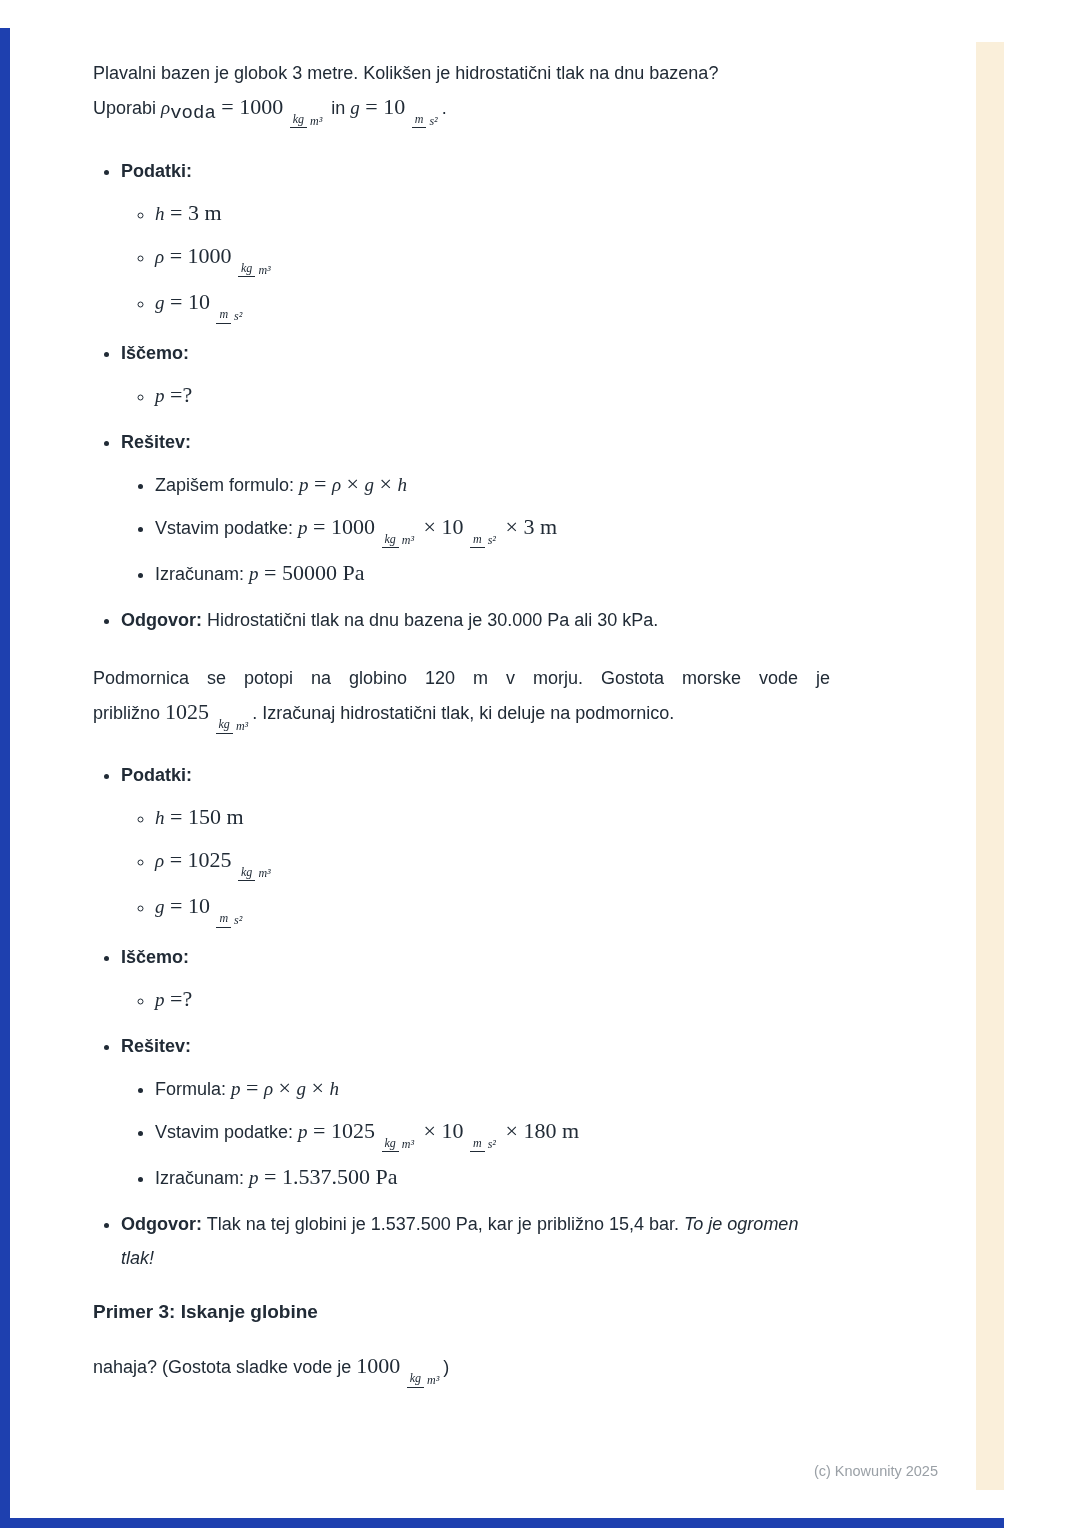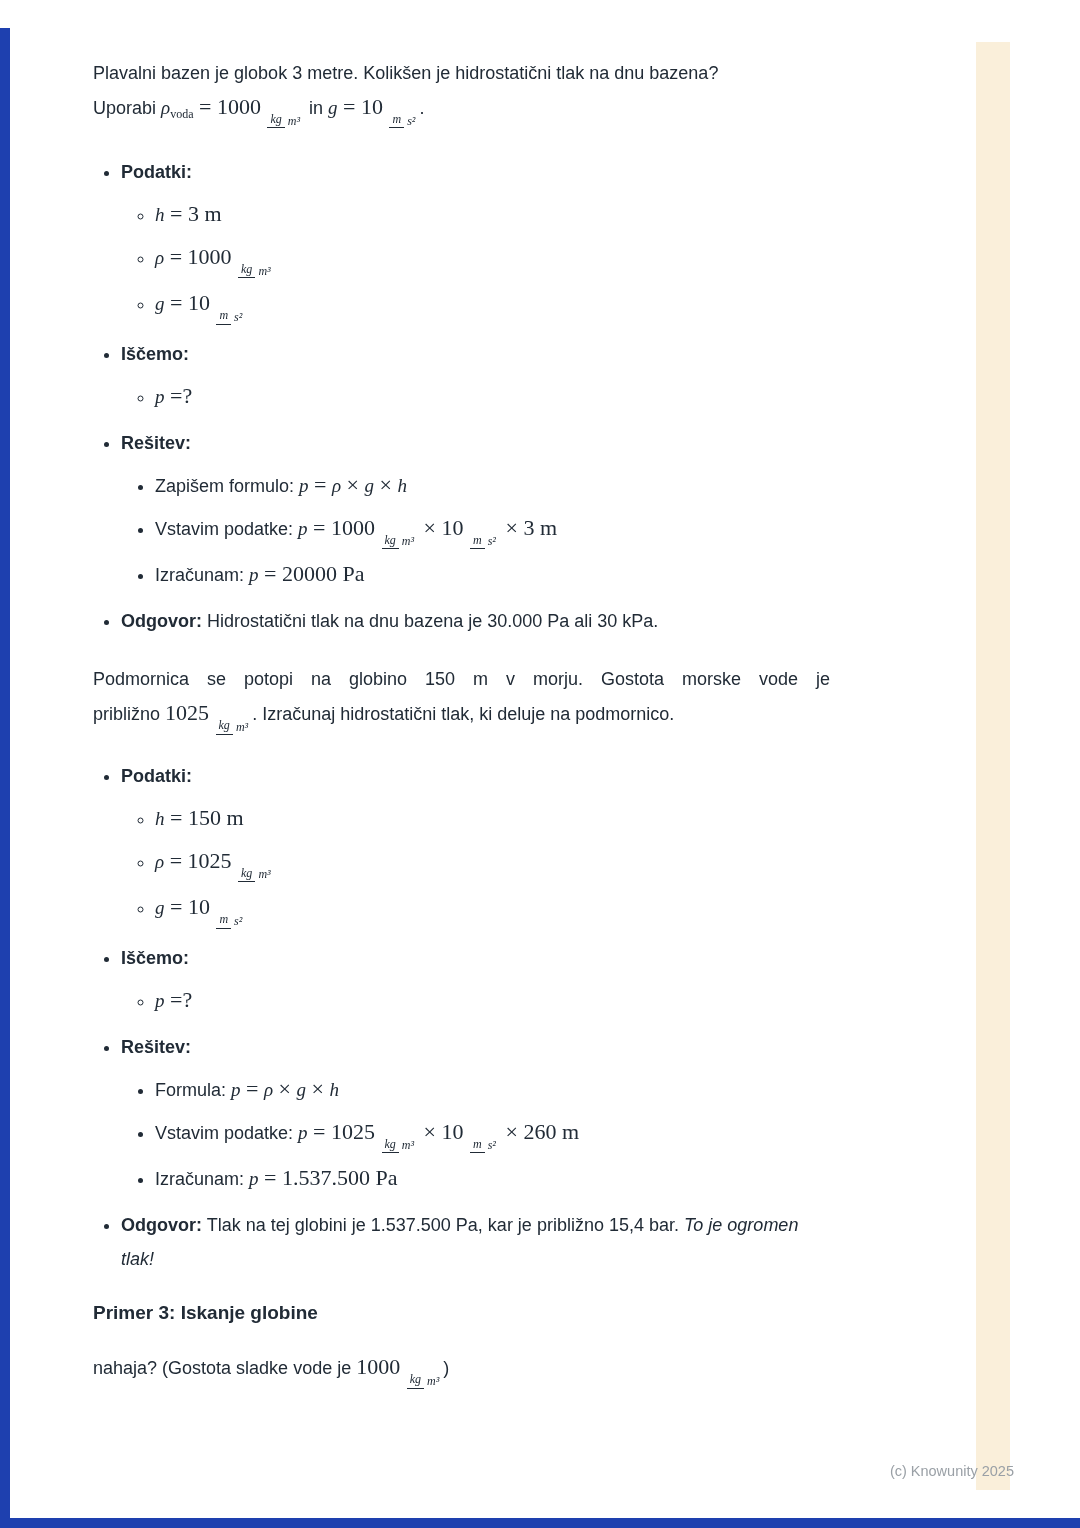--- a/index.html
+++ b/index.html
@@ -1,20 +1,20 @@
 <!DOCTYPE html>
 <html style="--accent: #1e40af; --stripe: #faefda; --text: #212b36; --muted: #9aa0a6;"><head>
 <meta charset="utf-8">
 <style>
   * { box-sizing: border-box; }
   html, body { margin: 0; padding: 0; background: #ffffff; }
 
   .page {
     position: relative;
-    width: 1080px;
+    width: 1004px;
     height: 1528px;
     background: #ffffff;
     overflow: hidden;
     color: var(--text, #212b36);
     font-family: "Liberation Sans", sans-serif;
     font-size: 18px;
     line-height: 34px;
   }
 
   .left-bar {
@@ -68,21 +68,21 @@
   ul.l2 > li, ul.l3 > li { margin: 8px 0 4px; }
 
   .bold-label { font-weight: 700; }
 
   
   .seg-plain { }
   .seg-b { font-weight: 700; }
   .seg-i { font-style: italic; }
   .seg-var { font-family: "Liberation Serif", serif; font-style: italic; font-size: 19px; }
   .seg-rm  { font-family: "Liberation Serif", serif; font-size: 22px; }
-  .seg-sub { font-family: Liberation Serif, serif; font-size: 12px; vertical-align: -4px; }
+  .seg-sub { font-family: Liberation Mono, monospace; font-size: 19px; vertical-align: -4px; }
 
   .frac {
     display: inline-flex;
     flex-direction: row;
     align-items: center;
     vertical-align: -9px;
     font-family: "Liberation Serif", serif;
     font-style: italic;
     font-size: 12px;
     line-height: 1.12;
@@ -147,29 +147,29 @@
         <span class="bold-label">Rešitev:</span>
         <ul class="l3">
           <li><span class="seg-plain">Zapišem formulo: </span><span class="seg-var">p</span><span class="seg-rm"> = </span><span class="seg-var">ρ</span><span class="seg-rm"> × </span><span class="seg-var">g</span><span class="seg-rm"> × </span><span class="seg-var">h</span></li>
           <li><span class="seg-plain">Vstavim podatke: </span><span class="seg-var">p</span><span class="seg-rm"> = 1000 </span><span class="frac">
                 <span class="num">kg</span>
                 <span class="den">m³</span>
               </span><span class="seg-rm"> × 10 </span><span class="frac">
                 <span class="num">m</span>
                 <span class="den">s²</span>
               </span><span class="seg-rm"> × 3 m</span></li>
-          <li><span class="seg-plain">Izračunam: </span><span class="seg-var">p</span><span class="seg-rm"> = 20000 Pa</span></li>
+          <li><span class="seg-plain">Izračunam: </span><span class="seg-var">p</span><span class="seg-rm"> = 50000 Pa</span></li>
         </ul>
       </li>
       <li><span class="seg-b">Odgovor:</span><span class="seg-plain"> Hidrostatični tlak na dnu bazena je 30.000 Pa ali 30 kPa.</span></li>
     </ul>
 
 
     <div class="para">
-      <div class="jline"><span class="seg-plain">Podmornica se potopi na globino 150 m v morju. Gostota morske vode je</span></div>
+      <div class="jline"><span class="seg-plain">Podmornica se potopi na globino 120 m v morju. Gostota morske vode je</span></div>
       <div class="line"><span class="seg-plain">približno </span><span class="seg-rm">1025 </span><span class="frac">
             <span class="num">kg</span>
             <span class="den">m³</span>
           </span><span class="seg-plain">. Izračunaj hidrostatični tlak, ki deluje na podmornico.</span></div>
     </div>
 
     <ul class="l1">
       <li>
         <span class="bold-label">Podatki:</span>
         <ul class="l2">
@@ -193,21 +193,21 @@
       <li>
         <span class="bold-label">Rešitev:</span>
         <ul class="l3">
           <li><span class="seg-plain">Formula: </span><span class="seg-var">p</span><span class="seg-rm"> = </span><span class="seg-var">ρ</span><span class="seg-rm"> × </span><span class="seg-var">g</span><span class="seg-rm"> × </span><span class="seg-var">h</span></li>
           <li><span class="seg-plain">Vstavim podatke: </span><span class="seg-var">p</span><span class="seg-rm"> = 1025 </span><span class="frac">
                 <span class="num">kg</span>
                 <span class="den">m³</span>
               </span><span class="seg-rm"> × 10 </span><span class="frac">
                 <span class="num">m</span>
                 <span class="den">s²</span>
-              </span><span class="seg-rm"> × 260 m</span></li>
+              </span><span class="seg-rm"> × 180 m</span></li>
           <li><span class="seg-plain">Izračunam: </span><span class="seg-var">p</span><span class="seg-rm"> = 1.537.500 Pa</span></li>
         </ul>
       </li>
       <li><span class="seg-b">Odgovor:</span><span class="seg-plain"> Tlak na tej globini je 1.537.500 Pa, kar je približno 15,4 bar. </span><span class="seg-i">To je ogromen tlak!</span></li>
     </ul>
 
     <h3>Primer 3: Iskanje globine</h3>
 
     <div class="para">
       <div class="line"><span class="seg-plain">nahaja? (Gostota sladke vode je </span><span class="seg-rm">1000 </span><span class="frac">

